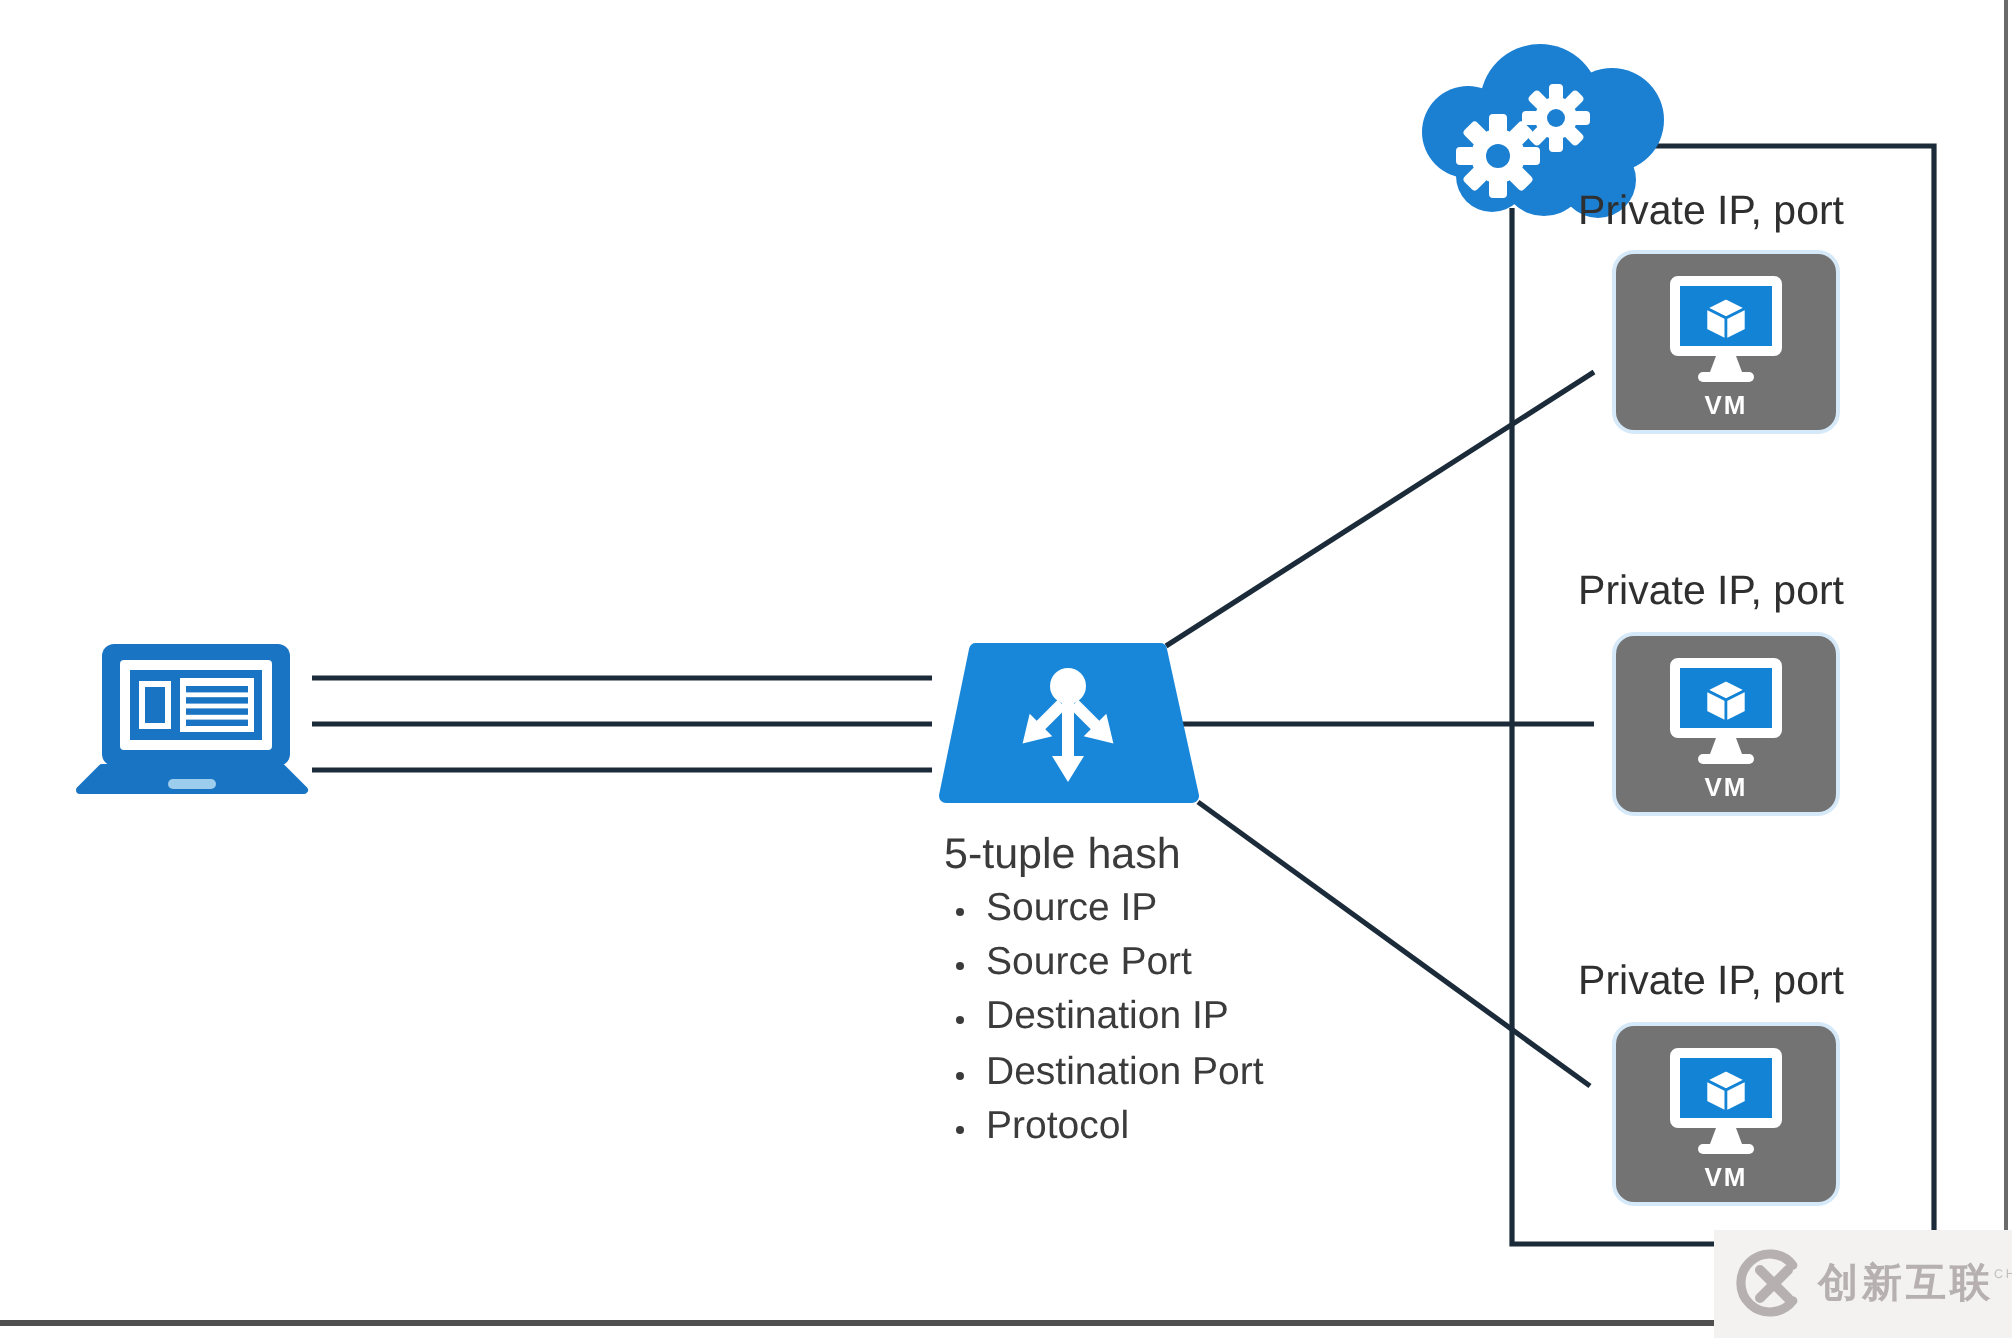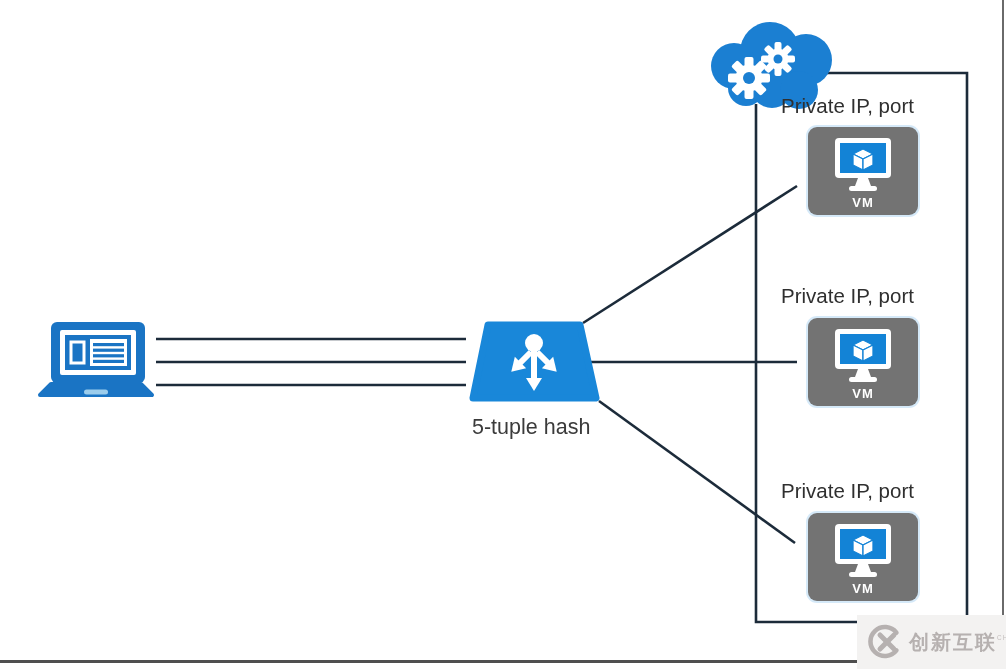--- a/index.html
+++ b/index.html
@@ -15,21 +15,21 @@
   .vm-square{
     position:absolute;left:808px;width:110px;height:88px;background:#737373;
     border-radius:9px;z-index:2;box-shadow:0 0 0 2px rgba(185,219,244,.6);
   }
   .vm-square svg{position:absolute;left:0;top:0;}
   .vm-badge{
     position:absolute;left:0;bottom:5px;width:100%;text-align:center;
     color:#fff;font-size:13px;font-weight:bold;letter-spacing:1px;
   }
   .vm-label{
-    position:absolute;left:781px;width:164px;text-align:left;z-index:2;
+    position:absolute;left:758px;width:164px;text-align:right;z-index:2;
     color:#2f2f2f;font-size:20.5px;white-space:nowrap;
   }
   
   .hash-block{position:absolute;left:472px;top:415px;z-index:2;color:#3b3b3b;}
   .hash-title{font-size:21.5px;line-height:24px;margin:0 0 1px 0;font-weight:400;}
   .hash-list{margin:2px 0 0 0;padding:0 0 0 21px;list-style:disc;}
   .hash-list li{font-size:19.5px;line-height:27.2px;}
   .hash-list li::marker{font-size:15px;}
   
   .bottom-border{position:absolute;left:0;top:660px;width:1006px;height:3px;background:#4f4f4f;z-index:3;}
@@ -83,20 +83,27 @@
       <line x1="65" y1="36" x2="50" y2="51"></line>
       <line x1="71" y1="36" x2="86" y2="51"></line>
     </g>
     <polygon points="-8,-1 8,-1 0,12" transform="translate(68,63)" fill="#ffffff"></polygon>
     <polygon points="-8,-12 8,-12 0,1" transform="translate(46,55) rotate(45)" fill="#ffffff"></polygon>
     <polygon points="-8,-12 8,-12 0,1" transform="translate(90,55) rotate(-45)" fill="#ffffff"></polygon>
   </svg>
 
   <div class="hash-block">
     <p class="hash-title">5-tuple hash</p>
+    <ul class="hash-list">
+      <li>Source IP</li>
+      <li>Source Port</li>
+      <li>Destination IP</li>
+      <li>Destination Port</li>
+      <li>Protocol</li>
+    </ul>
   </div>
 
   <svg class="icon-svg" style="left:700px;top:14px;" width="142" height="102" viewBox="0 0 142 102">
     <g fill="#1b7fd2">
       <circle cx="70" cy="38" r="30"></circle>
       <circle cx="34" cy="52" r="23"></circle>
       <circle cx="106" cy="46" r="26"></circle>
       <circle cx="46" cy="74" r="18"></circle>
       <circle cx="72" cy="72" r="22"></circle>
       <circle cx="99" cy="76" r="19"></circle>

